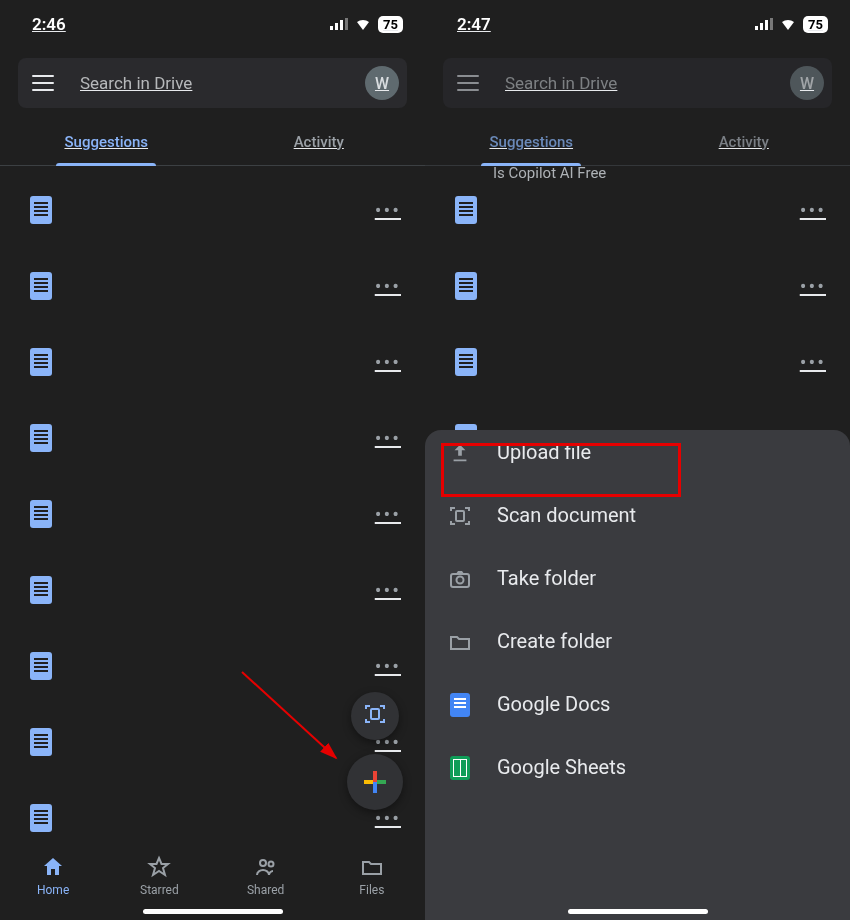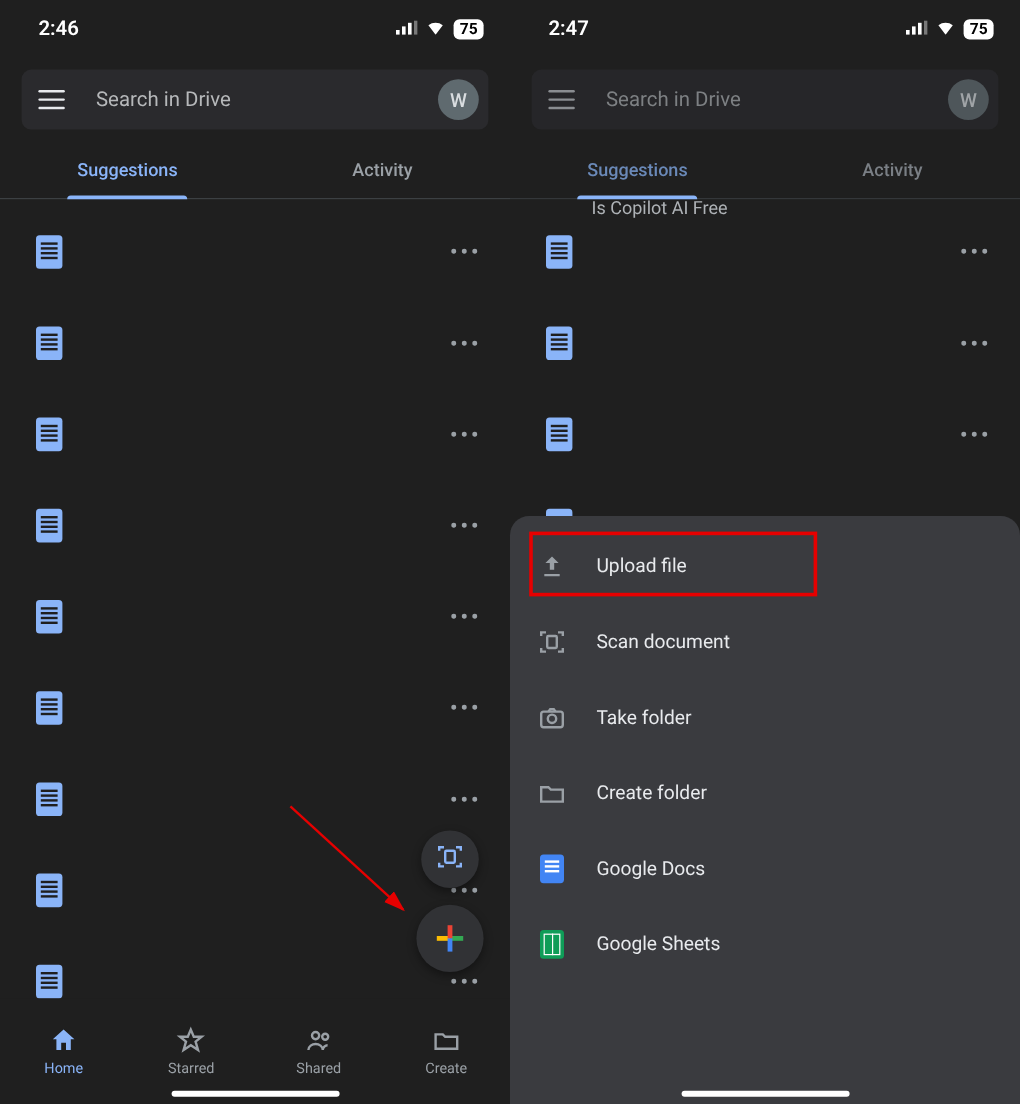--- a/index.html
+++ b/index.html
@@ -9,20 +9,21 @@
     background: #1f1f1f;
     font-family: -apple-system, Roboto, Arial, sans-serif;
     color: #e8eaed;
     overflow: hidden;
     position: relative;
   }
   .screens {
     display: flex;
     width: 850px;
     height: 920px;
+    text-decoration: underline;
   }
   .screen {
     width: 425px;
     height: 920px;
     position: relative;
     background: #1f1f1f;
   }
   .screen.right { background: #1f1f1f; }
 
   
@@ -179,25 +180,25 @@
   }
   .bottom-sheet {
     position: absolute;
     left: 0; right: 0; bottom: 0;
     height: 490px;
     background: #3a3b3f;
     border-radius: 16px 16px 0 0;
     padding-top: 10px;
   }
   .sheet-item {
-    display: flex; align-items: center;
+    display: flex; 
     height: 63px;
     padding: 0 22px;
     gap: 24px;
-    font-size: 16px;
+    font-size: 20px;
     color: #e8eaed;
   }
   .sheet-icon {
     width: 26px; height: 26px;
     display: flex; align-items: center; justify-content: center;
     color: #9aa0a6;
     flex-shrink: 0;
   }
   .highlight-box {
     position: absolute;
@@ -386,21 +387,21 @@
             </svg>
           </span>
         <span>Shared</span>
       </div>
       <div class="nav-item">
         <span class="nav-icon">
             <svg width="24" height="24" viewBox="0 0 24 24" fill="none" stroke="#9aa0a6" stroke-width="2">
               <path d="M3 7h6l2 2h10v10H3z"></path>
             </svg>
           </span>
-        <span>Create</span>
+        <span>Files</span>
       </div>
       <div class="home-indicator"></div>
     </div>
   </div>
 
   <div class="screen right">
     <div class="status-bar">
       <span>2:47</span>
       <div class="status-icons">
         <span><svg width="18" height="12" viewBox="0 0 18 12">

